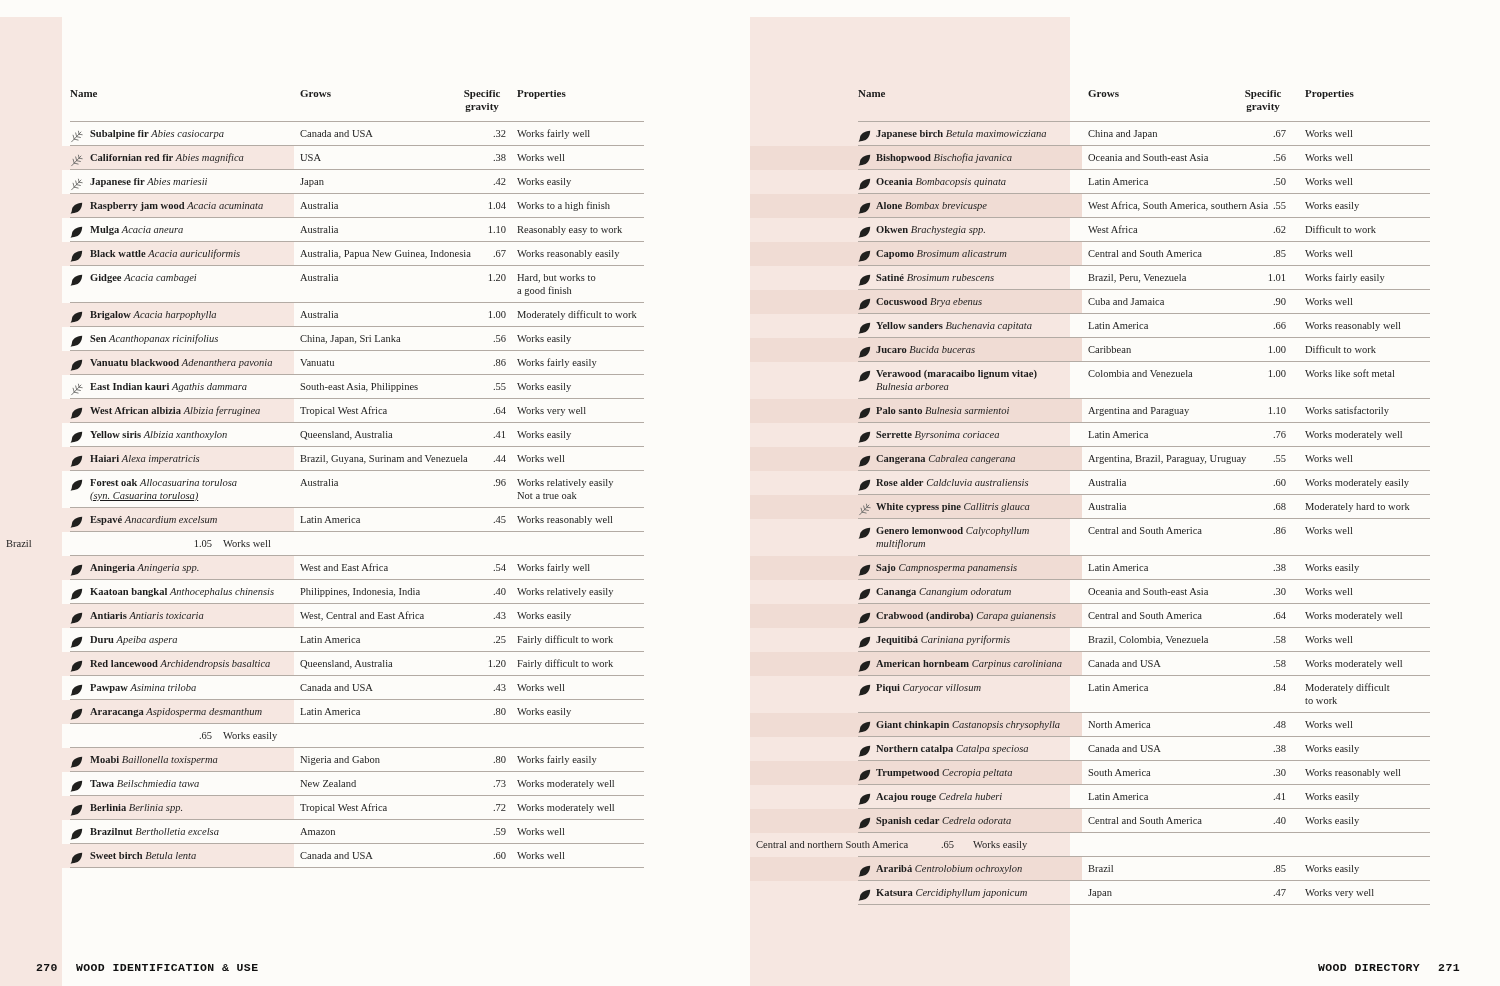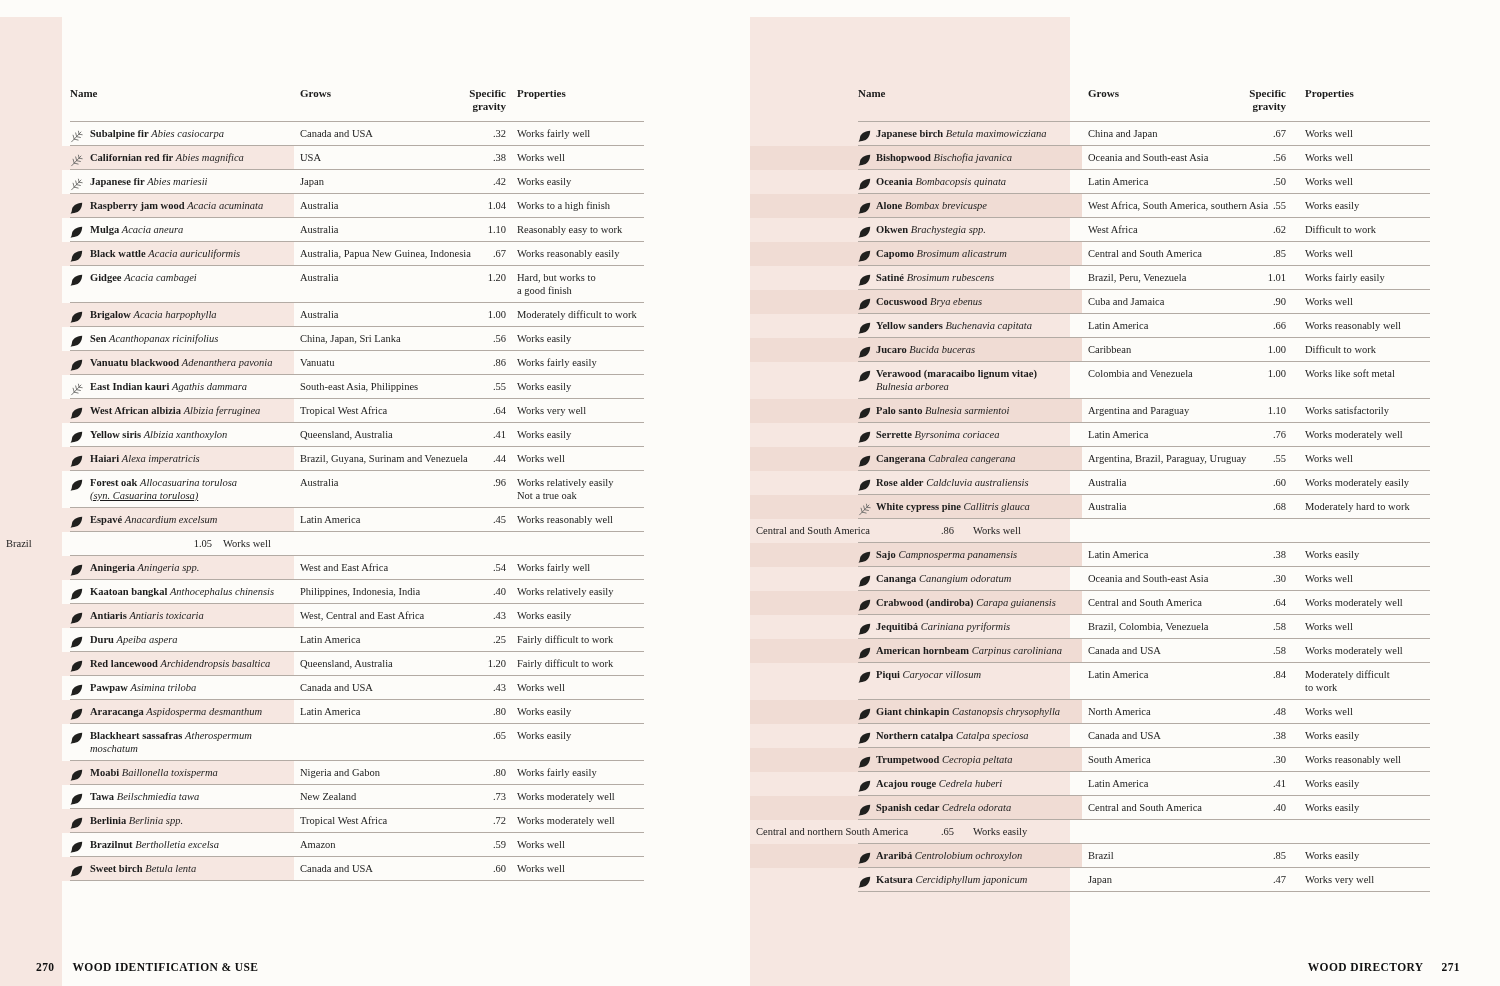--- a/index.html
+++ b/index.html
@@ -48,28 +48,28 @@
   .species { font-style:italic; }
   .note { font-style:italic;text-decoration:underline; }
 
   .cell-grows { white-space:nowrap; padding-left:6px; }
   .page-left  .cell-grows { width:164px; }
   .page-right .cell-grows { width:158px; }
 
   .cell-gravity { text-align:right; }
   .page-left  .cell-gravity { width:48px; }
   .page-right .cell-gravity { width:46px; }
-  .thead .cell-gravity { white-space:pre-line; }
+  .thead .cell-gravity { white-space:pre-line;text-align:center; }
 
   .cell-props { flex:1 1 auto; white-space:pre-line; }
   .page-left  .cell-props { padding-left:11px; }
   .page-right .cell-props { padding-left:19px; }
 
   .footer { position:absolute; top:944px; display:flex; gap:18px; z-index:2;
-            font-family:Liberation Serif, serif; font-size:11.5px;
+            font-family:Liberation Mono, monospace; font-size:11.5px;
             font-weight:bold; letter-spacing:0.4px; color:#111; }
   .footer-left { left:36px; }
   .footer-right { right:40px; }
 </style>
 </head>
 <body>
 
 <div class="spread">
 
   <section class="page page-left">
@@ -337,25 +337,20 @@
             <div class="cell cell-name"><span class="icon">
                 <svg viewBox="0 0 16 16">
                   <path d="M15 1C7.5 1.6 2.6 5 2.3 10.2c-.1 1.6-.6 2.9-1.6 4.3 1.7-.6 3-.9 4.5-1C11.5 13 14.8 8 15 1Z" fill="#20201e"></path>
                 </svg>
               </span><span class="common">Araracanga</span> <span class="species">Aspidosperma desmanthum</span></div>
             <div class="cell cell-grows">Latin America</div>
             <div class="cell cell-gravity">.80</div>
             <div class="cell cell-props">Works easily</div>
           </div>
           <div class="row">
-            <div class="cell cell-name"><span class="icon">
-                <svg viewBox="0 0 16 16">
-                  <path d="M15 1C7.5 1.6 2.6 5 2.3 10.2c-.1 1.6-.6 2.9-1.6 4.3 1.7-.6 3-.9 4.5-1C11.5 13 14.8 8 15 1Z" fill="#20201e"></path>
-                </svg>
-              </span><span class="common">Blackheart sassafras</span> <span class="species">Atherospermum moschatum</span></div>
             <div class="cell cell-grows"></div>
             <div class="cell cell-gravity">.65</div>
             <div class="cell cell-props">Works easily</div>
           </div>
           <div class="row striped">
             <div class="cell cell-name"><span class="icon">
                 <svg viewBox="0 0 16 16">
                   <path d="M15 1C7.5 1.6 2.6 5 2.3 10.2c-.1 1.6-.6 2.9-1.6 4.3 1.7-.6 3-.9 4.5-1C11.5 13 14.8 8 15 1Z" fill="#20201e"></path>
                 </svg>
               </span><span class="common">Moabi</span> <span class="species">Baillonella toxisperma</span></div>
@@ -581,20 +576,25 @@
                   <path d="M8.2 8.2 12.8 9.2"></path>
                   <path d="M11.2 5.2 10.4 1.4"></path>
                   <path d="M11.2 5.2 15 5.8"></path>
                 </svg>
               </span><span class="common">White cypress pine</span> <span class="species">Callitris glauca</span></div>
             <div class="cell cell-grows">Australia</div>
             <div class="cell cell-gravity">.68</div>
             <div class="cell cell-props">Moderately hard to work</div>
           </div>
           <div class="row">
+            <div class="cell cell-name"><span class="icon">
+                <svg viewBox="0 0 16 16">
+                  <path d="M15 1C7.5 1.6 2.6 5 2.3 10.2c-.1 1.6-.6 2.9-1.6 4.3 1.7-.6 3-.9 4.5-1C11.5 13 14.8 8 15 1Z" fill="#20201e"></path>
+                </svg>
+              </span><span class="common">Genero lemonwood</span> <span class="species">Calycophyllum multiflorum</span></div>
             <div class="cell cell-grows">Central and South America</div>
             <div class="cell cell-gravity">.86</div>
             <div class="cell cell-props">Works well</div>
           </div>
           <div class="row striped">
             <div class="cell cell-name"><span class="icon">
                 <svg viewBox="0 0 16 16">
                   <path d="M15 1C7.5 1.6 2.6 5 2.3 10.2c-.1 1.6-.6 2.9-1.6 4.3 1.7-.6 3-.9 4.5-1C11.5 13 14.8 8 15 1Z" fill="#20201e"></path>
                 </svg>
               </span><span class="common">Sajo</span> <span class="species">Campnosperma panamensis</span></div>

